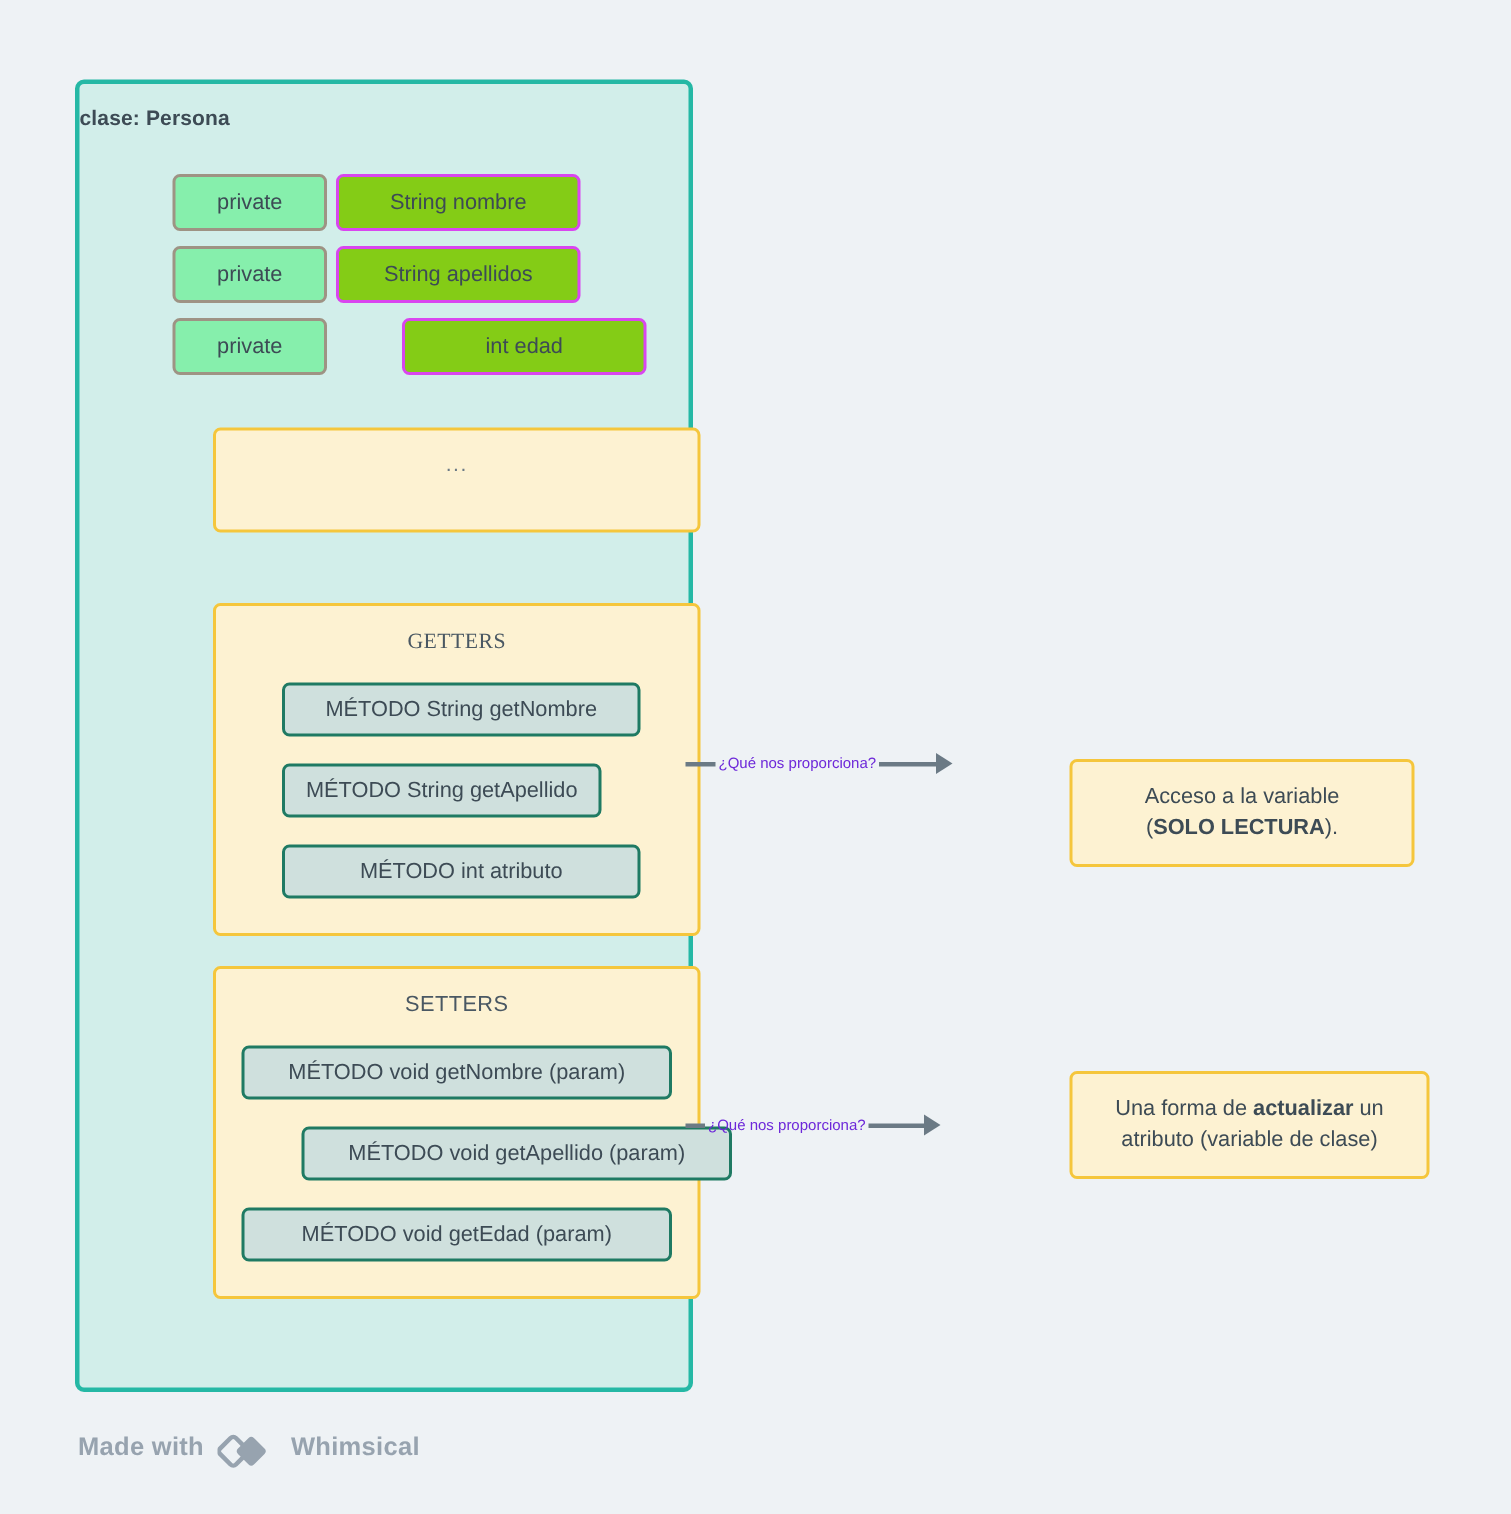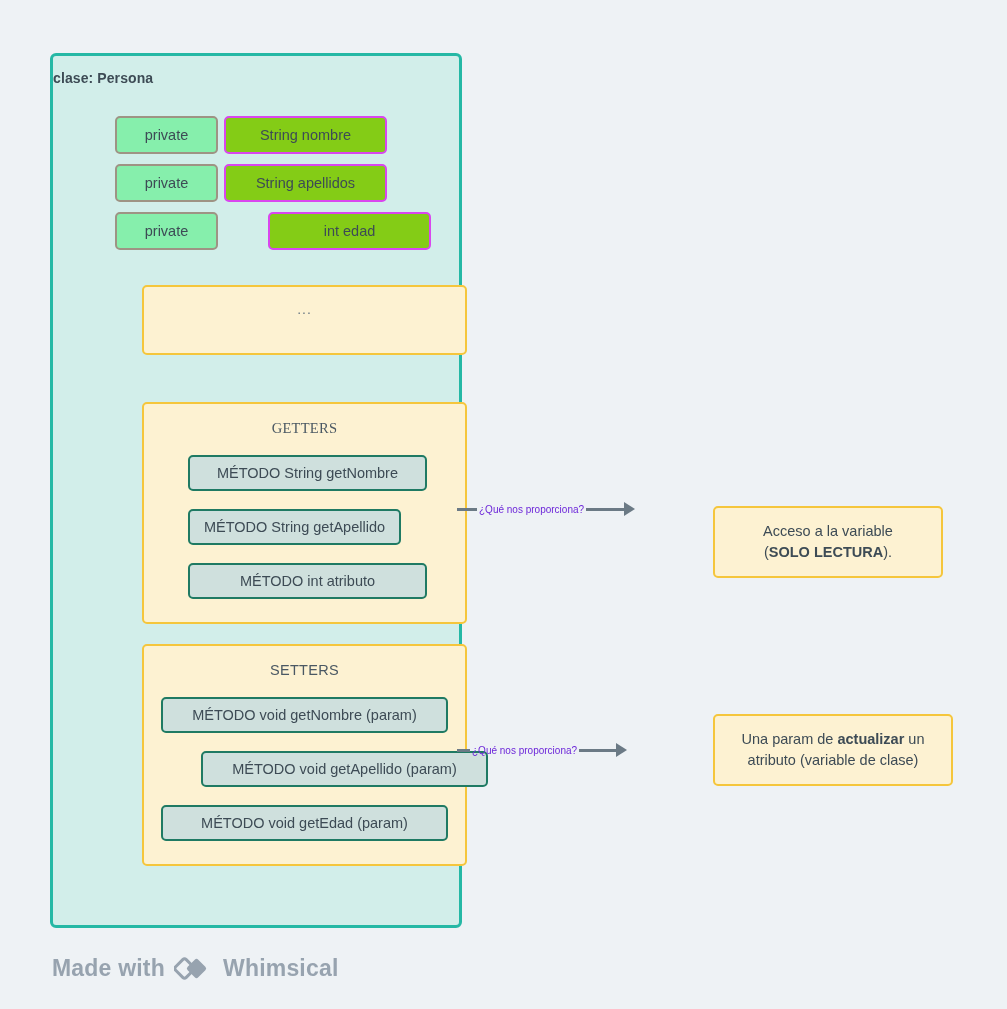--- a/index.html
+++ b/index.html
@@ -146,24 +146,23 @@
     flex: none;
     margin-left: -1px;
   }
 
   
   .footer {
     position: absolute;
     left: 52px;
     top: 955px;
     display: flex;
-    align-items: center;
     gap: 9px;
     color: #97a3af;
-    font-size: 23px;
+    font-size: 17px;
     font-weight: bold;
     letter-spacing: .2px;
   }
   .wm-logo { display: block; }
 </style>
 </head>
 <body>
 
 <div id="stage">
 
@@ -218,21 +217,21 @@
 
   <div class="connector" style="left:457px;top:737px;">
     <div class="conn-line" style="width:13px;"></div>
     <div class="conn-label">¿Qué nos proporciona?</div>
     <div class="conn-line" style="width:38px;"></div>
     <div class="conn-arrow"></div>
   </div>
 
   <div class="callout" style="left:713px;top:714px;width:240px;height:72px;">
     <div>
-      <span>Una param de </span><b>actualizar</b><span> un</span><br>
+      <span>Una forma de </span><b>actualizar</b><span> un</span><br>
       <span>atributo (variable de clase)</span>
     </div>
   </div>
 
   <div class="footer">
     <span>Made with</span>
     <svg class="wm-logo" width="40" height="26" viewBox="0 0 40 26">
       <rect x="3" y="5" width="15" height="15" rx="2.5" transform="rotate(45 10.5 12.5)" fill="#eef2f5" stroke="#97a3af" stroke-width="3"></rect>
       <rect x="15" y="5" width="15" height="15" rx="2.5" transform="rotate(45 22.5 12.5)" fill="#97a3af"></rect>
     </svg>

